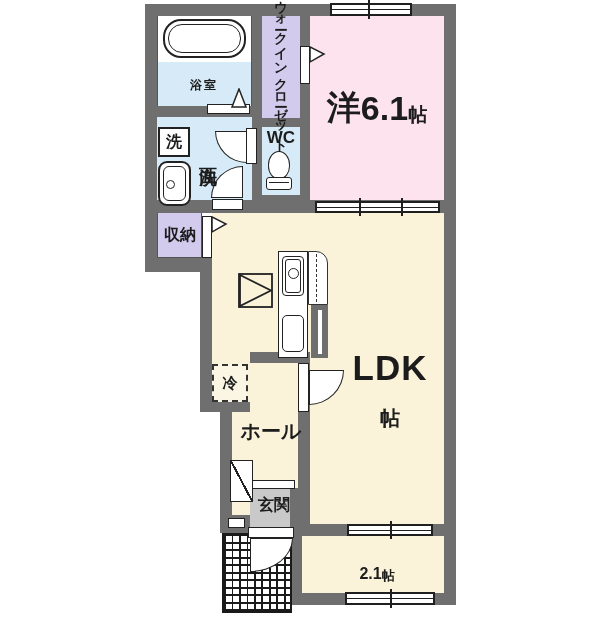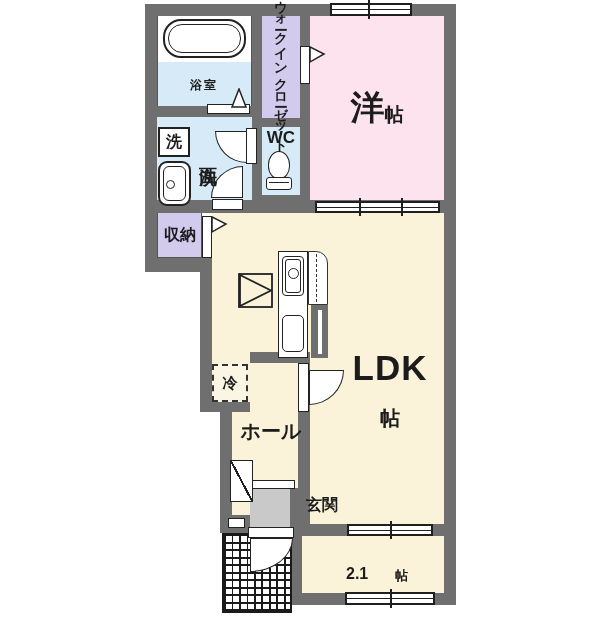--- a/index.html
+++ b/index.html
@@ -169,27 +169,28 @@
 
   <div class="lbl" style="left:172px;top:75px;width:64px;height:20px;font-size:12px;letter-spacing:2px;">浴室</div>
   <div class="lbl vert" style="left:196px;top:127px;width:24px;height:52px;font-size:18px;">洗面</div>
   <div class="lbl" style="left:261px;top:128px;width:40px;height:20px;font-size:17px;">WC</div>
   <div class="lbl vert" style="left:262px;top:16px;width:38px;height:104px;font-size:13.5px;font-weight:600;line-height:19px;">
     <span style="display:block;">ウォークイン</span>
     <span style="display:block;">クローゼット</span>
   </div>
   <div class="lbl" style="left:315px;top:86px;width:124px;height:44px;font-size:34px;">
     <span>洋</span>
+      <span>6.1</span>
       <span style="font-size:19px;margin-top:14px;">帖</span>
   </div>
   <div class="lbl" style="left:160px;top:226px;width:40px;height:18px;font-size:16px;">収納</div>
   <div class="lbl" style="left:340px;top:350px;width:100px;height:36px;font-size:35px;letter-spacing:1px;">LDK</div>
   <div class="lbl" style="left:336px;top:394px;width:108px;height:36px;font-size:35px;">
       <span style="font-size:20px;margin-top:13px;">帖</span>
   </div>
   <div class="lbl" style="left:242px;top:421px;width:58px;height:20px;font-size:20px;">ホール</div>
-  <div class="lbl" style="left:254px;top:496px;width:40px;height:18px;font-size:16px;margin-left:48px;">玄関</div>
-  <div class="lbl" style="left:346px;top:565px;width:62px;height:18px;font-size:16px;justify-content:space-between;">
+  <div class="lbl" style="left:254px;top:496px;width:40px;height:18px;font-size:16px;">玄関</div>
+  <div class="lbl" style="left:346px;top:565px;width:62px;height:18px;font-size:16px;">
     <span>2.1</span>
       <span style="font-size:13px;margin-top:4px;">帖</span>
   </div>
 
 </div>
 
 </body></html>

